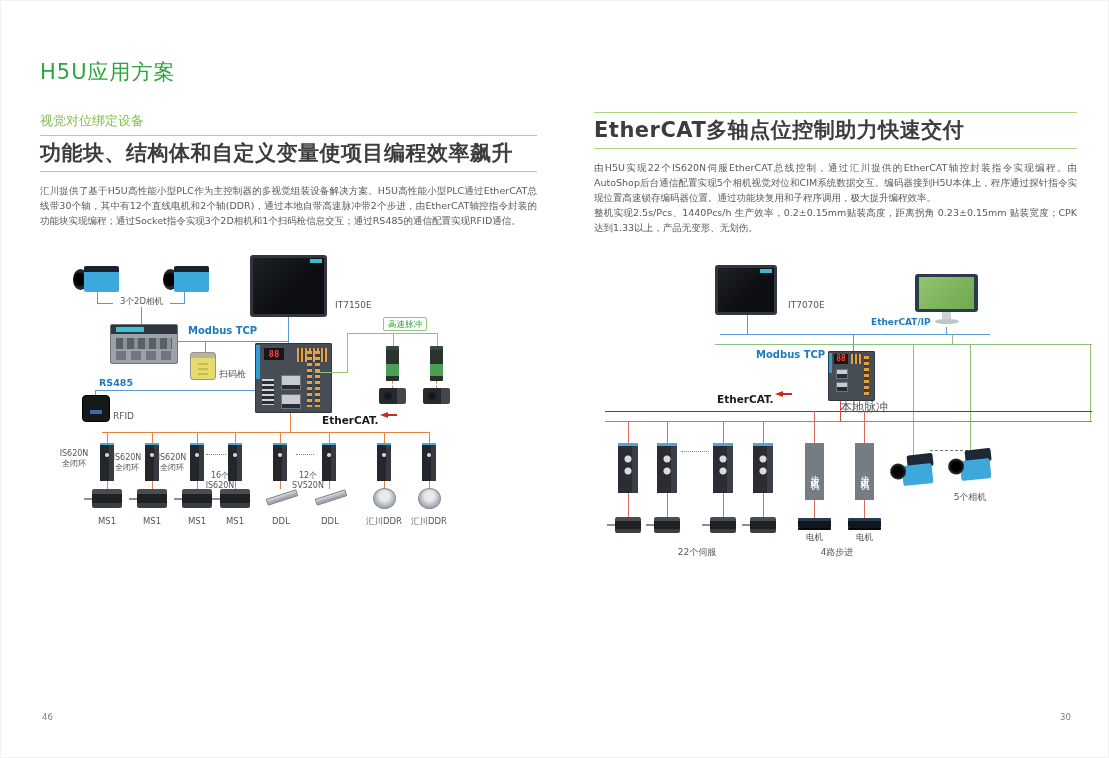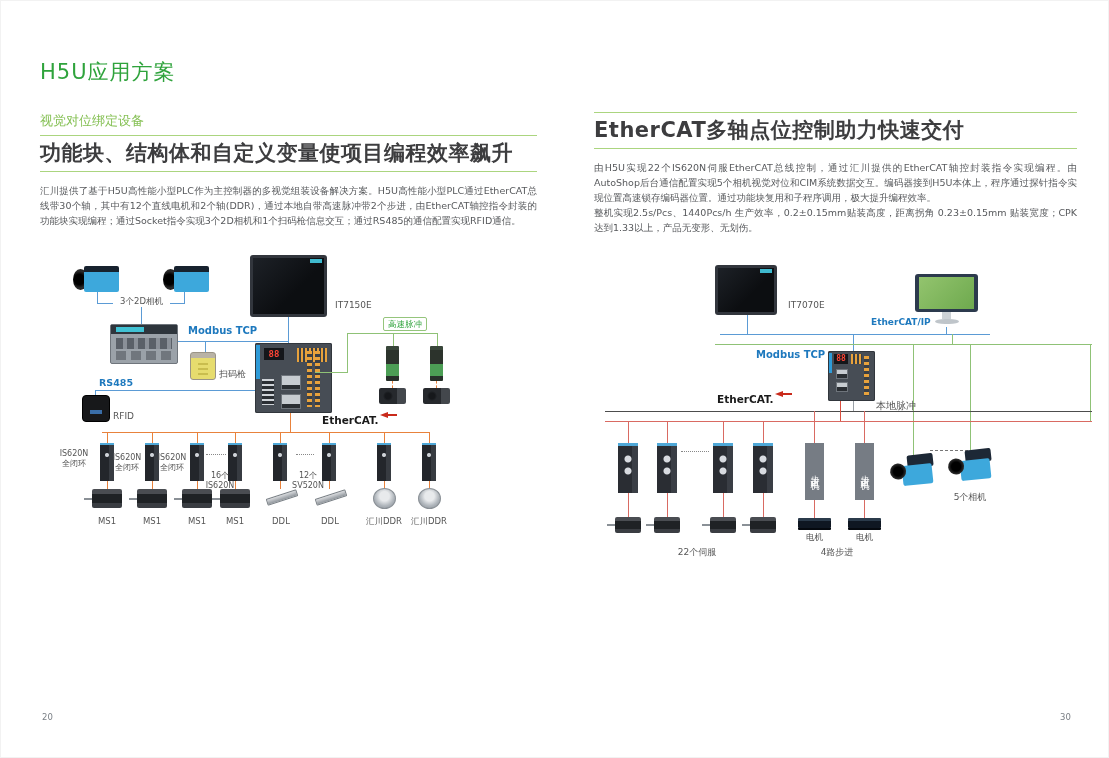--- a/index.html
+++ b/index.html
@@ -303,24 +303,24 @@
     <div class="camr" style="left:948px;top:450px">
         <div class="camr-back"></div>
         <div class="camr-bd"></div>
         <div class="camr-lens"></div>
       </div>
 
     <div class="lb" style="left:788px;top:300px">IT7070E</div>
     <div class="lb net" style="left:871px;top:317px;font-size:9px">EtherCAT/IP</div>
     <div class="lb net" style="left:756px;top:349px">Modbus TCP</div>
     <div class="eclogo" style="left:717px;top:393px"><b>EtherCAT.</b><span class="ec-arrow"></span></div>
-    <div class="lb" style="left:876px;top:399px;font-size:10px">本地脉冲</div>
+    <div class="lb" style="left:840px;top:399px;font-size:12px">本地脉冲</div>
     <div class="lb lb-c" style="left:798px;top:532px;width:33px;font-size:8.5px">电机</div>
     <div class="lb lb-c" style="left:848px;top:532px;width:33px;font-size:8.5px">电机</div>
     <div class="lb lb-c" style="left:667px;top:547px;width:60px">22个伺服</div>
     <div class="lb lb-c" style="left:807px;top:547px;width:60px">4路步进</div>
     <div class="lb lb-c" style="left:945px;top:492px;width:50px">5个相机</div>
   </div>
 
-  <div class="pageno" style="left:42px;top:712px">20</div>
+  <div class="pageno" style="left:42px;top:712px">46</div>
   <div class="pageno" style="left:1060px;top:712px">30</div>
 
 </div>
 
 </body></html>

